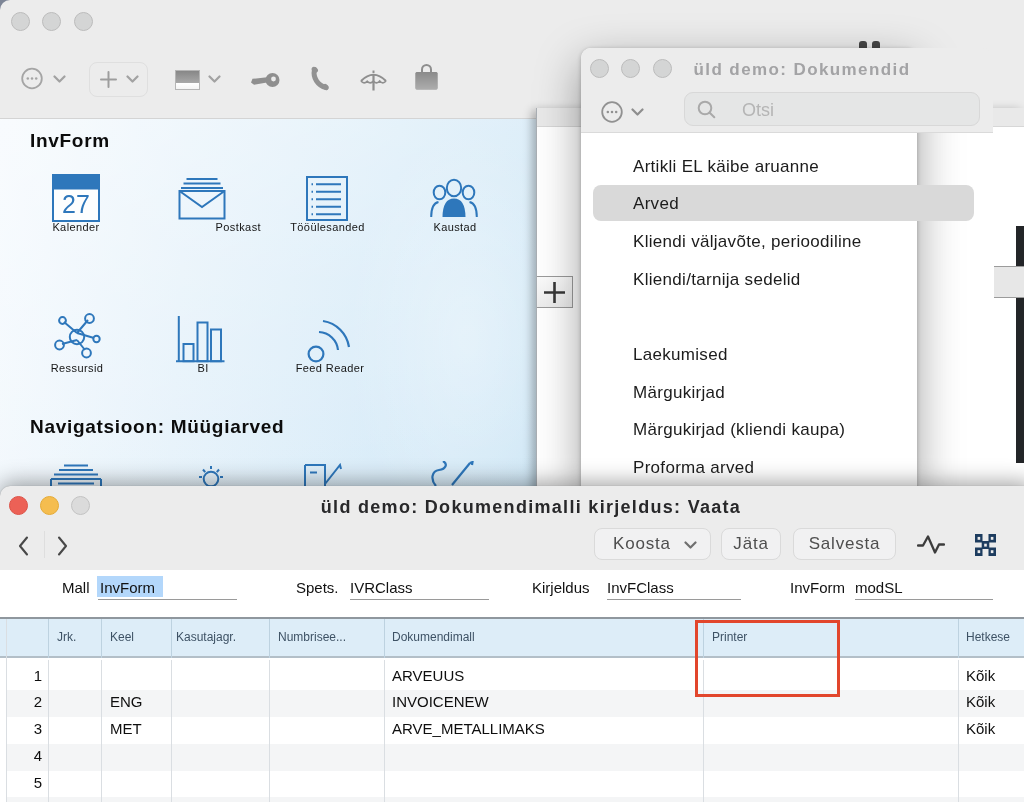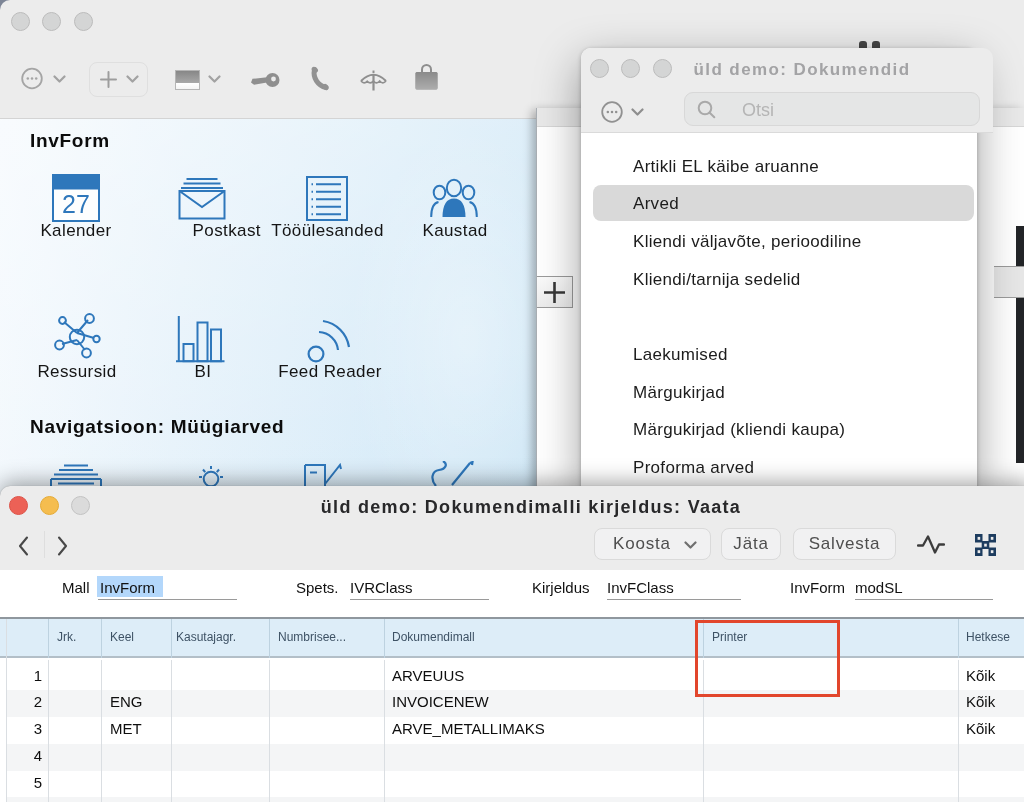--- a/index.html
+++ b/index.html
@@ -15,35 +15,35 @@
   .light { width:19px; height:19px; border-radius:50%; }
   .gray-light { background:#d4d5d5; border:1px solid #bcbcbc; }
   #main-content { left:0; top:119px; width:1015px; height:682px;
     background:
       radial-gradient(ellipse 170px 300px at 46% 32%, rgba(255,255,255,0.33), rgba(255,255,255,0) 70%),
       linear-gradient(160deg, rgba(255,255,255,0.5) 0%, rgba(255,255,255,0.2) 30%, rgba(255,255,255,0) 55%),
       linear-gradient(93deg, #f2f8fd 0%, #e4f1fa 18%, #d7ebf8 38%, #cbe5f5 58%, #cee6f6 80%, #daecf8 100%);
   }
   #main-toolbar-line { left:0; top:117.5px; width:1015px; height:1.5px; background:#d4d4d4; }
   .h1 { font-size:19px; font-weight:bold; color:#0c0c0c; letter-spacing:0.7px; }
-  .icon-label { font-size:17px; color:#151515; text-align:center; letter-spacing:0.4px; }
+  .icon-label { font-size:11px; color:#151515; text-align:center; letter-spacing:0.4px; }
 
   
   #sliver { left:536px; top:108px; width:488px; height:676px; background:#fff;
     border-left:1px solid #a9aeb3; box-shadow:-4px 2px 9px rgba(0,0,0,0.28); }
   #sliver-head { left:0; top:0; width:488px; height:19px; background:#e9e9e9;
     border-bottom:1px solid #d7d7d7; }
   #plus-cell { left:536.5px; top:276px; width:36px; height:32px; background:linear-gradient(#fbfbfb,#ececec);
     border-top:1.5px solid #9b9b9b; border-bottom:1.5px solid #9b9b9b; border-right:1.5px solid #9b9b9b; }
   #dark-strip { left:1016px; top:226px; width:8px; height:237px; background:#232528; }
   #right-band { left:994px; top:265.5px; width:30px; height:32px; background:#e7e7e7;
     border-top:1.5px solid #9b9b9b; border-bottom:1.5px solid #9b9b9b; }
 
   
-  #dok-win { left:581px; top:48px; width:396px; height:440px; background:#fff;
+  #dok-win { left:581px; top:48px; width:336px; height:440px; background:#fff;
     border-radius:10px 10px 0 0; box-shadow:0 15px 45px rgba(0,0,0,0.38), 0 1px 4px rgba(0,0,0,0.25); }
   #dok-head { left:0; top:0; width:412px; height:85px; background:#ececec;
     border-radius:10px 10px 0 0; border-bottom:1px solid #dadada; }
   #dok-title { left:15px; top:12px; width:412px; text-align:center; font-size:17px;
     font-weight:bold; color:#a3a3a5; letter-spacing:1.4px; }
   #dok-search { left:103px; top:44px; width:296px; height:34px; background:#e5e6e6;
     border:1px solid #d8d8d8; border-radius:9px; }
   #dok-otsi { left:146px; top:52px; font-size:18px; color:#b5b5b5;margin-left:15px; }
   .dok-item { left:52px; width:350px; height:36px; line-height:36px; font-size:17px; color:#1c1c1c; letter-spacing:0.3px; }
   #dok-sel { left:12px; top:137px; width:381px; height:36px; background:#d9d9d9; border-radius:8px; }

